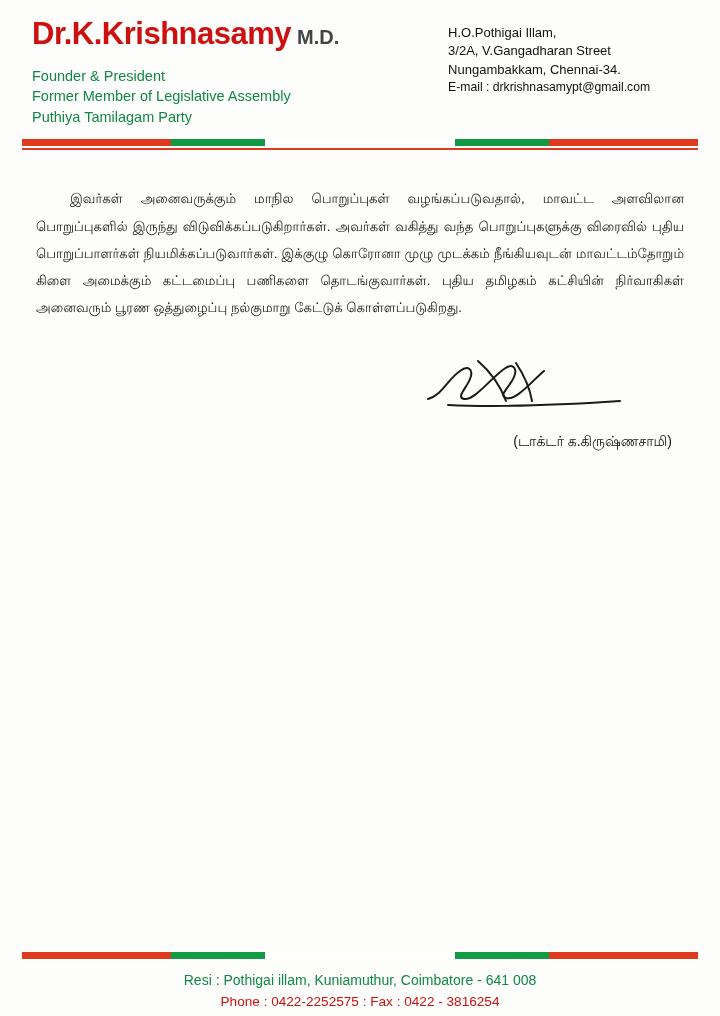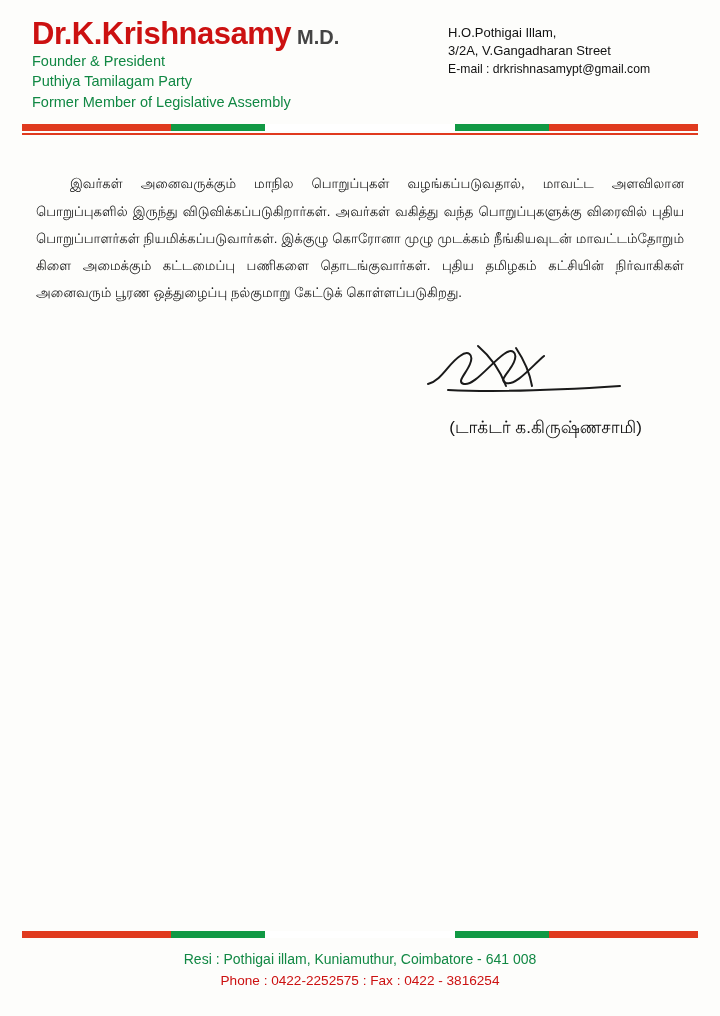--- a/index.html
+++ b/index.html
@@ -43,21 +43,21 @@
     white-space: nowrap;
   }
   .doctor-name .suffix {
     font-size: 20px;
     color: #444;
     font-weight: bold;
     letter-spacing: 0;
     margin-left: 6px;
   }
   .titles {
-    margin-top: 0;
+    margin-top: 15px;
   }
   .title-line {
     font-size: 14.5px;
     color: #118844;
     line-height: 1.42;
     font-weight: normal;
   }
   .lh-right {
     width: 250px;
     padding-top: 6px;
@@ -135,32 +135,32 @@
   .sig {
     position: absolute;
     right: 54px;
     top: 0;
     width: 210px;
     height: 60px;
   }
   .sig svg { display: block; }
   .sign-name {
     position: absolute;
-    right: 42px;
+    right: 12px;
     top: 78px;
-    font-size: 17px;
+    font-size: 14px;
     color: #111;
   }
 
   
   .footer {
     position: absolute;
     left: 22px;
     right: 22px;
-    bottom: 24px;
+    bottom: 3px;
   }
   .footer .tricolor {
     margin-bottom: 10px;
   }
   .footer-line {
     text-align: center;
     font-size: 14px;
     color: #118844;
     line-height: 1.6;
   }
@@ -174,27 +174,28 @@
 
 <div class="page">
 
   <div class="letterhead">
     <div class="lh-left">
       <div class="doctor-name">
         <span>Dr.K.Krishnasamy</span><span class="suffix">M.D.</span>
       </div>
       <div class="titles">
         <div class="title-line">Founder &amp; President</div>
+        <div class="title-line">Former Member of Legislative Assembly</div>
         <div class="title-line">Puthiya Tamilagam Party</div>
-        <div class="title-line">Former Member of Legislative Assembly</div>
       </div>
     </div>
     <div class="lh-right">
       <div class="addr-line">H.O.Pothigai Illam,</div>
       <div class="addr-line">3/2A, V.Gangadharan Street</div>
+      <div class="addr-line">Nungambakkam, Chennai-34.</div>
       <div class="addr-line email">E-mail : drkrishnasamypt@gmail.com</div>
     </div>
   </div>
 
   <div class="tricolor">
     <div class="white"></div>
     <div class="green-l"></div>
     <div class="green-r"></div>
   </div>
   <div class="rule-thin"></div>

